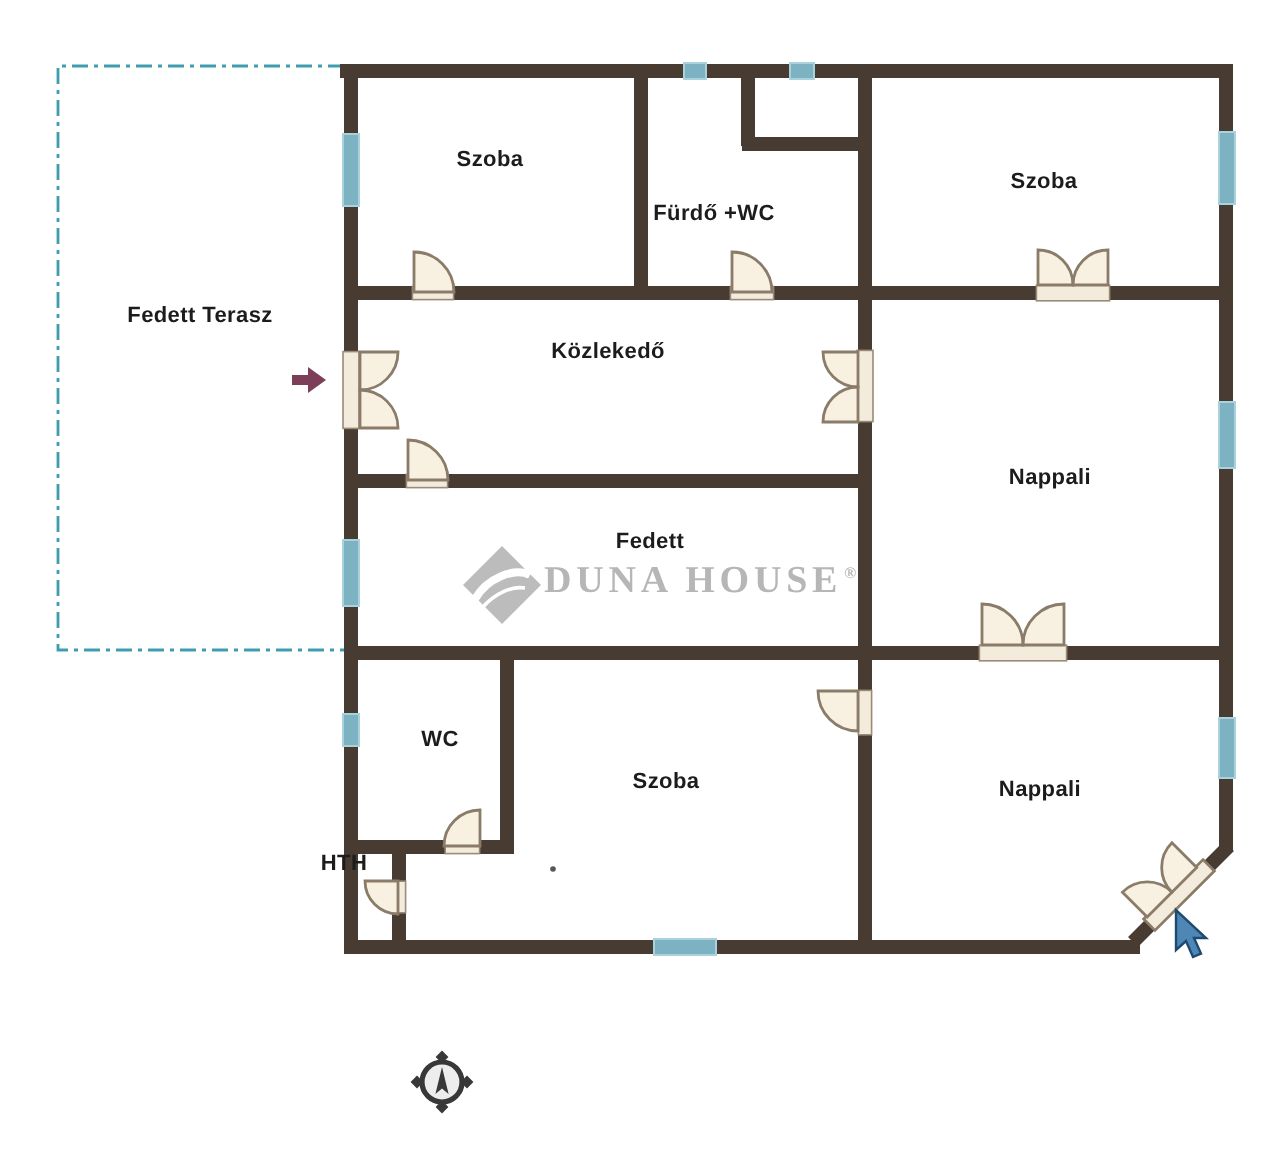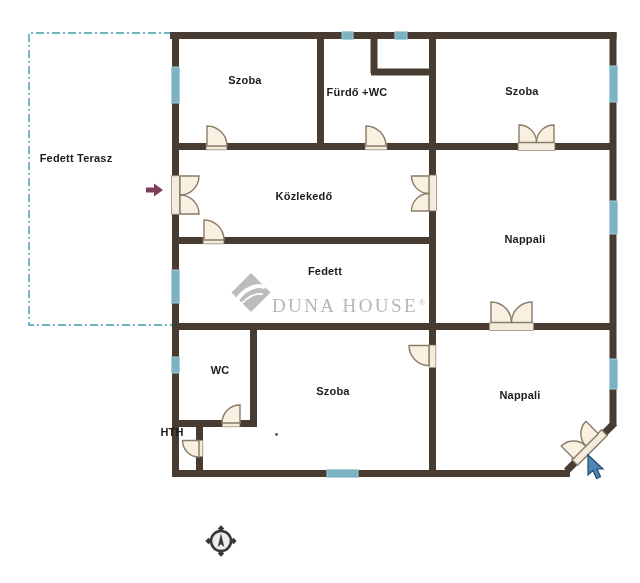--- a/index.html
+++ b/index.html
@@ -11,21 +11,21 @@
   .room-label{
     position:absolute;transform:translate(-50%,-50%);
     font-family:"Liberation Sans", sans-serif;
     font-size:11px;font-weight:bold;color:#1c1c1c;
     white-space:nowrap;letter-spacing:.2px;
   }
   .wordmark{
     position:absolute;left:272px;top:280px;
     font-family:"Liberation Serif", serif;
     font-size:19px;letter-spacing:2.4px;color:#b6b6b6;
-    white-space:nowrap;font-weight:400;margin-top:15px;
+    white-space:nowrap;font-weight:700;
   }
   .wordmark .reg{
     font-size:8px;vertical-align:super;letter-spacing:0;margin-left:1px;
   }
 </style>
 </head>
 <body>
 
 <div id="stage">
 
@@ -131,25 +131,25 @@
         <path d="M205.3,541 L208.5,537.8 L211.7,541 L208.5,544.2 Z"></path>
       </g>
       <polygon points="221,533.5 224.3,547 221,544.2 217.7,547" fill="#383838"></polygon>
     </g>
 
     <g transform="translate(588,455)">
       <polygon points="0,0 0,20 5,15.5 8.5,23.5 12.5,21.8 9,14 15,14" fill="#4E86B5" stroke="#1E4A70" stroke-width="1.2"></polygon>
     </g>
   </svg>
 
-  <div class="room-label" style="left:76px;top:158px">Fedett Terasz</div>
+  <div class="room-label" style="left:100px;top:158px">Fedett Terasz</div>
   <div class="room-label" style="left:245px;top:80px">Szoba</div>
-  <div class="room-label" style="left:357px;top:92px">Fürdő +WC</div>
+  <div class="room-label" style="left:357px;top:107px">Fürdő +WC</div>
   <div class="room-label" style="left:522px;top:91px">Szoba</div>
-  <div class="room-label" style="left:304px;top:196px">Közlekedő</div>
+  <div class="room-label" style="left:304px;top:176px">Közlekedő</div>
   <div class="room-label" style="left:525px;top:239px">Nappali</div>
   <div class="room-label" style="left:325px;top:271px">Fedett</div>
   <div class="room-label" style="left:220px;top:370px">WC</div>
   <div class="room-label" style="left:333px;top:391px">Szoba</div>
   <div class="room-label" style="left:520px;top:395px">Nappali</div>
   <div class="room-label" style="left:172px;top:432px">HTH</div>
 
   <div class="wordmark"><span>DUNA HOUSE</span><span class="reg">®</span></div>
 
 </div>

